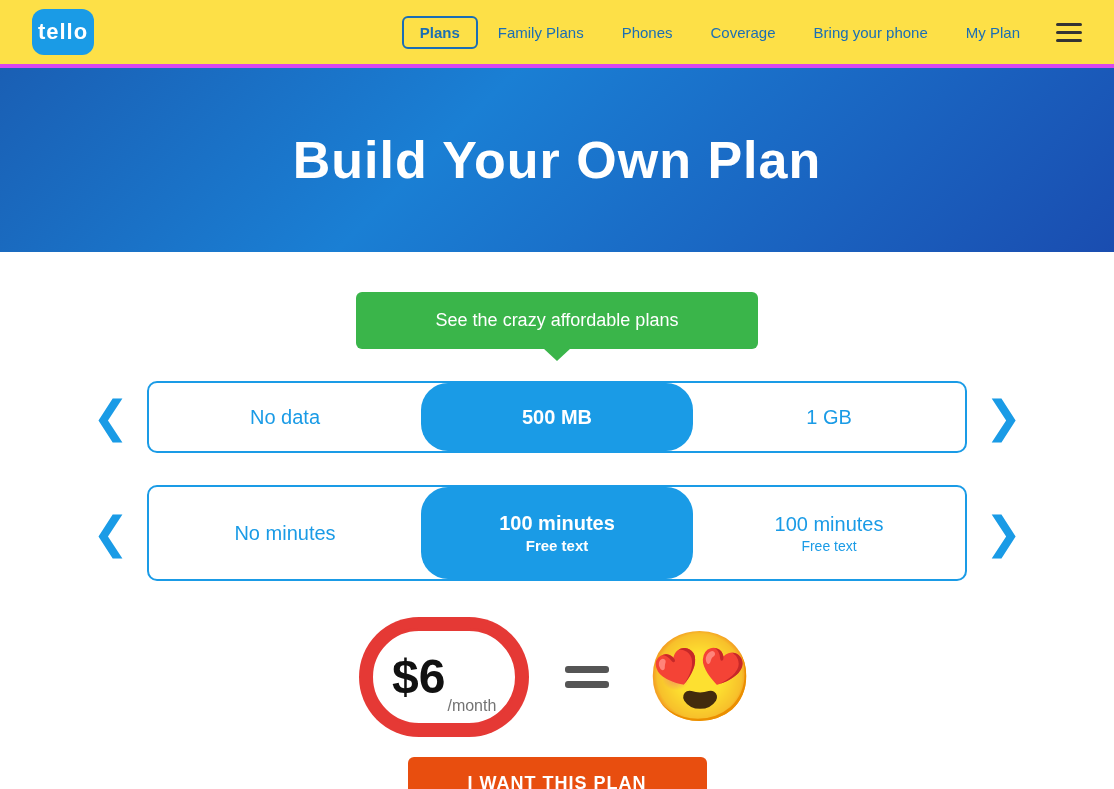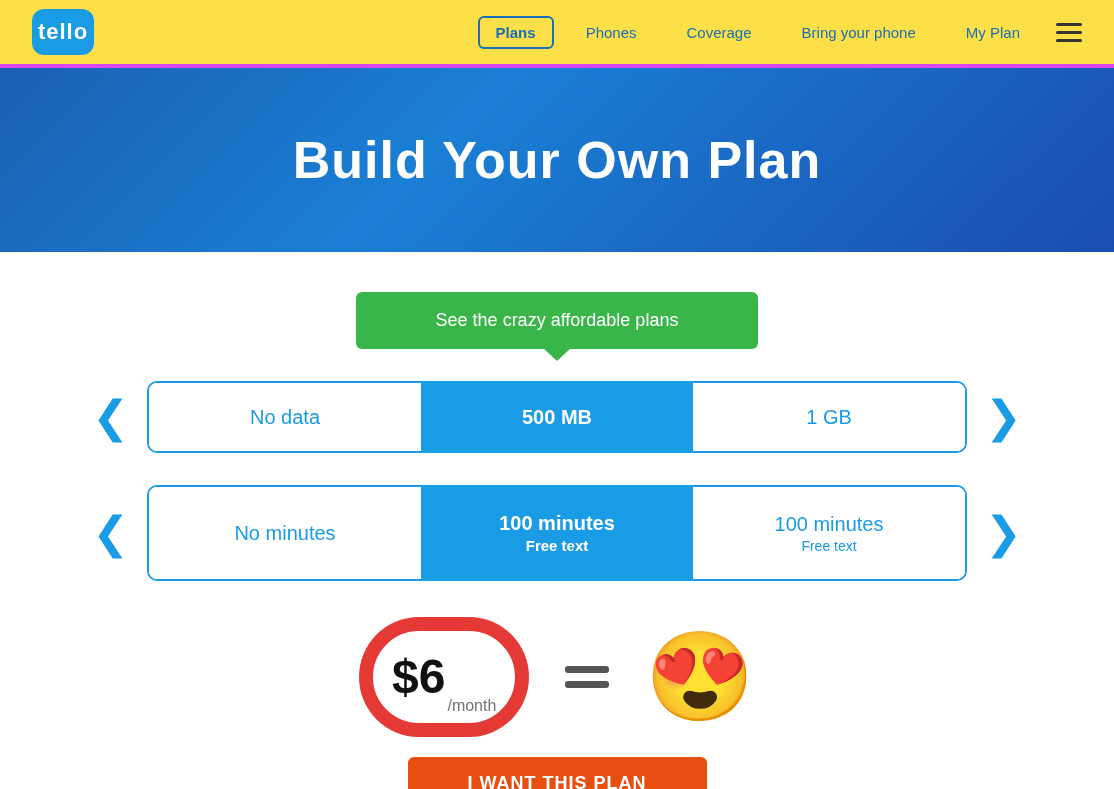--- a/index.html
+++ b/index.html
@@ -30,21 +30,21 @@
     }
     .logo-text {
       color: #fff;
       font-size: 22px;
       font-weight: 700;
       letter-spacing: 1px;
     }
     nav {
       display: flex;
       align-items: flex-end;
-      gap: 14px;
+      gap: 2px;
     }
     .nav-item {
       padding: 8px 18px;
       font-size: 15px;
       color: #1a6eb5;
       font-weight: 500;
       cursor: pointer;
       text-decoration: none;
       white-space: nowrap;
     }
@@ -153,20 +153,21 @@
     .slider-item {
       flex: 1;
       display: flex;
       align-items: center;
       justify-content: center;
       font-size: 20px;
       color: #1a9be6;
       font-weight: 500;
       background: #fff;
       cursor: pointer;
+      border-radius: 27px;
     }
     .slider-item.selected {
       background: #1a9be6;
       color: #fff;
       font-weight: 700;
     }
 
     
     .slider-box-tall {
       height: 96px;
@@ -265,20 +266,21 @@
 <body>
 
 <header class="header">
   <div class="logo-wrap">
     <div class="logo-box">
       <span class="logo-text">tello</span>
     </div>
   </div>
   <nav>
     <a class="nav-item active">Plans</a>
+    <a class="nav-item">Family Plans</a>
     <a class="nav-item">Phones</a>
     <a class="nav-item">Coverage</a>
     <a class="nav-item">Bring your phone</a>
     <a class="nav-item">My Plan</a>
   </nav>
   <div class="hamburger">
     <span></span>
     <span></span>
     <span></span>
   </div>

